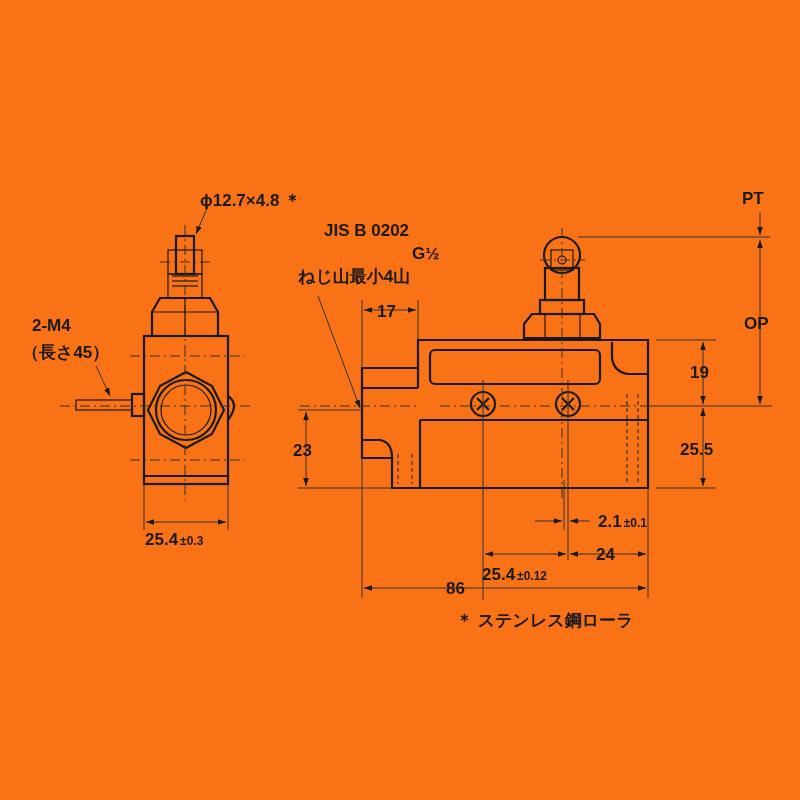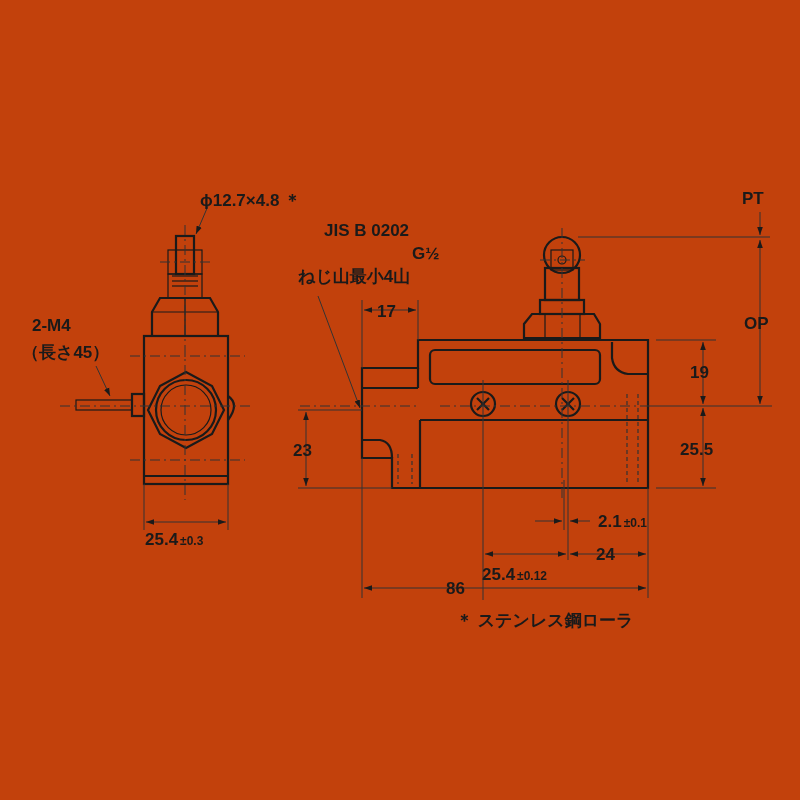--- a/index.html
+++ b/index.html
@@ -1,16 +1,16 @@
 <!DOCTYPE html>
 <html><head>
 <meta charset="utf-8">
 <style>
   html, body { margin: 0; padding: 0; background: #ffffff; }
-  .canvas { position: relative; width: 800px; height: 800px; background: #c2410c; overflow: hidden; }
+  .canvas { position: relative; width: 800px; height: 800px; background: #f97316; overflow: hidden; }
   svg { position: absolute; left: 0; top: 0; }
   .lbl { font-family: "Liberation Sans", sans-serif; font-weight: bold; fill: #1a1a1a; }
   .sm { font-size: 12px; }
   .md { font-size: 17px; }
   .part { fill: none; stroke: #1a1a1a; stroke-width: 2.2; }
   .thin { fill: none; stroke: #1a1a1a; stroke-width: 1.2; }
   .dim { fill: none; stroke: #333; stroke-width: 1; }
   .center { fill: none; stroke: #333; stroke-width: 1; stroke-dasharray: 10 4 2 4; }
   .hidden { fill: none; stroke: #333; stroke-width: 1.2; stroke-dasharray: 4 3; }
   .arrow { fill: #1a1a1a; }

